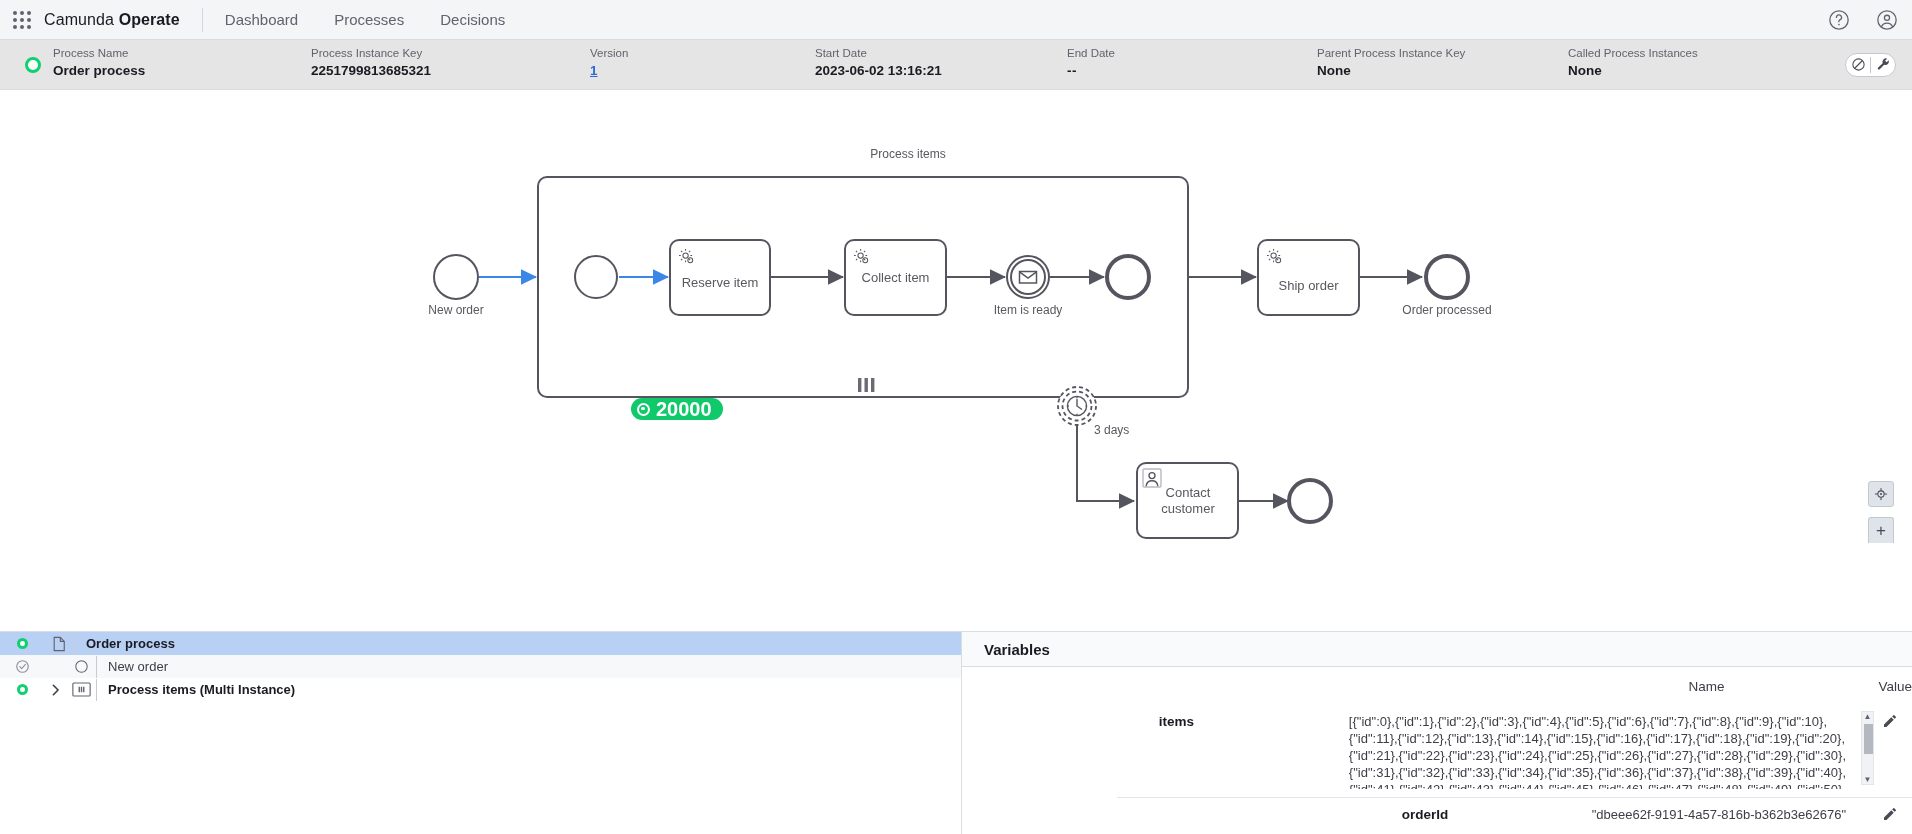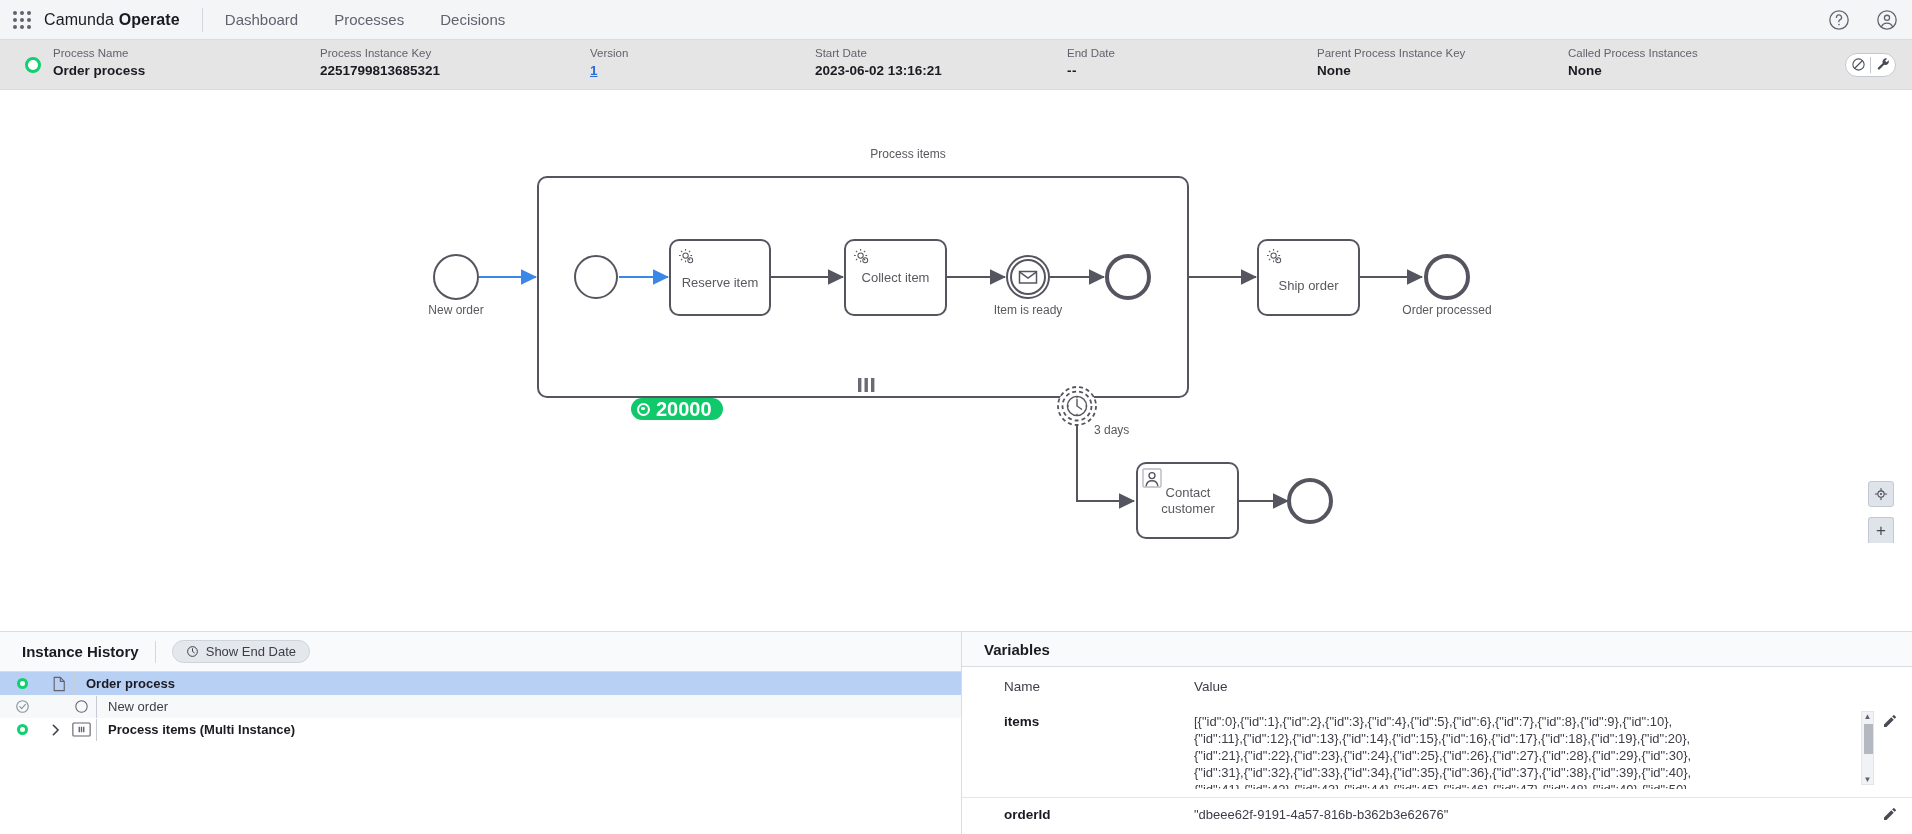--- a/index.html
+++ b/index.html
@@ -164,21 +164,21 @@
     width: 11px; height: 11px; border-radius: 50%;
     border: 3px solid #10d070; background: #ffffff;
   }
   .chev { width: 22px; display: flex; align-items: center; justify-content: center; color: #3d3d47; font-size: 12px; cursor: pointer; }
   .tree-icon { width: 30px; display: flex; align-items: center; justify-content: center; color: #62626e; }
   .tree-bar { width: 1px; height: 22px; background: #c6cbd4; margin-right: 11px; }
   .tree-label { color: #1a1a22; font-weight: bold; white-space: nowrap; }
   .tree-label.plain { font-weight: normal; color: #3d3d47; }
 
   
-  .vars { flex: 1; display: flex; flex-direction: column; }
+  .vars { flex: 1; display: flex; flex-direction: column; align-items: flex-end; }
   .vars-colhead {
     height: 38px; display: flex; align-items: center;
     font-size: 13.5px; color: #3d3d47;
     padding: 0 0 0 0;
   }
   .col-name { width: 232px; padding-left: 42px; }
   .col-value { flex: 1; }
   .var-row {
     display: flex; align-items: flex-start;
     border-bottom: 1px solid #e2e5ea;
@@ -257,21 +257,21 @@
 </div>
 
 <div class="inst-header">
   <div class="state-dot"></div>
 
   <div class="meta" style="left:53px">
     <div class="meta-label">Process Name</div>
     <div class="meta-value">Order process</div>
   </div>
 
-  <div class="meta" style="left:320px">
+  <div class="meta" style="left:311px">
     <div class="meta-label">Process Instance Key</div>
     <div class="meta-value">2251799813685321</div>
   </div>
 
   <div class="meta" style="left:590px">
     <div class="meta-label">Version</div>
     <div class="meta-value link">1</div>
   </div>
 
   <div class="meta" style="left:815px">
@@ -434,31 +434,20 @@
     <div class="zc-group">
       <div class="zc-btn top">+</div>
 
     </div>
   </div>
 </div>
 
 <div class="bottom">
 
   <div class="panel-left">
-    <div class="panel-head">
-      <div class="panel-title">Instance History</div>
-      <div class="panel-vsep"></div>
-      <div class="pill-btn">
-        <svg width="13" height="13" viewBox="0 0 24 24" fill="none" stroke="currentColor" stroke-width="1.8">
-          <circle cx="12" cy="12" r="9"></circle>
-            <path d="M12 6.8V12l3.4 2.4" stroke-linecap="round"></path>
-        </svg>
-        <span>Show End Date</span>
-      </div>
-    </div>
 
     <div class="tree">
 
       <div class="tree-row selected">
         <div class="tree-state">
           <span class="dot-active"></span>
         </div>
         <div class="tree-icon">
           <svg width="14" height="16" viewBox="0 0 16 18" fill="none" stroke="currentColor" stroke-width="1.3">
             <path d="M2.5 1.5h7l4.5 4.5v10.5h-11.5z"></path>

